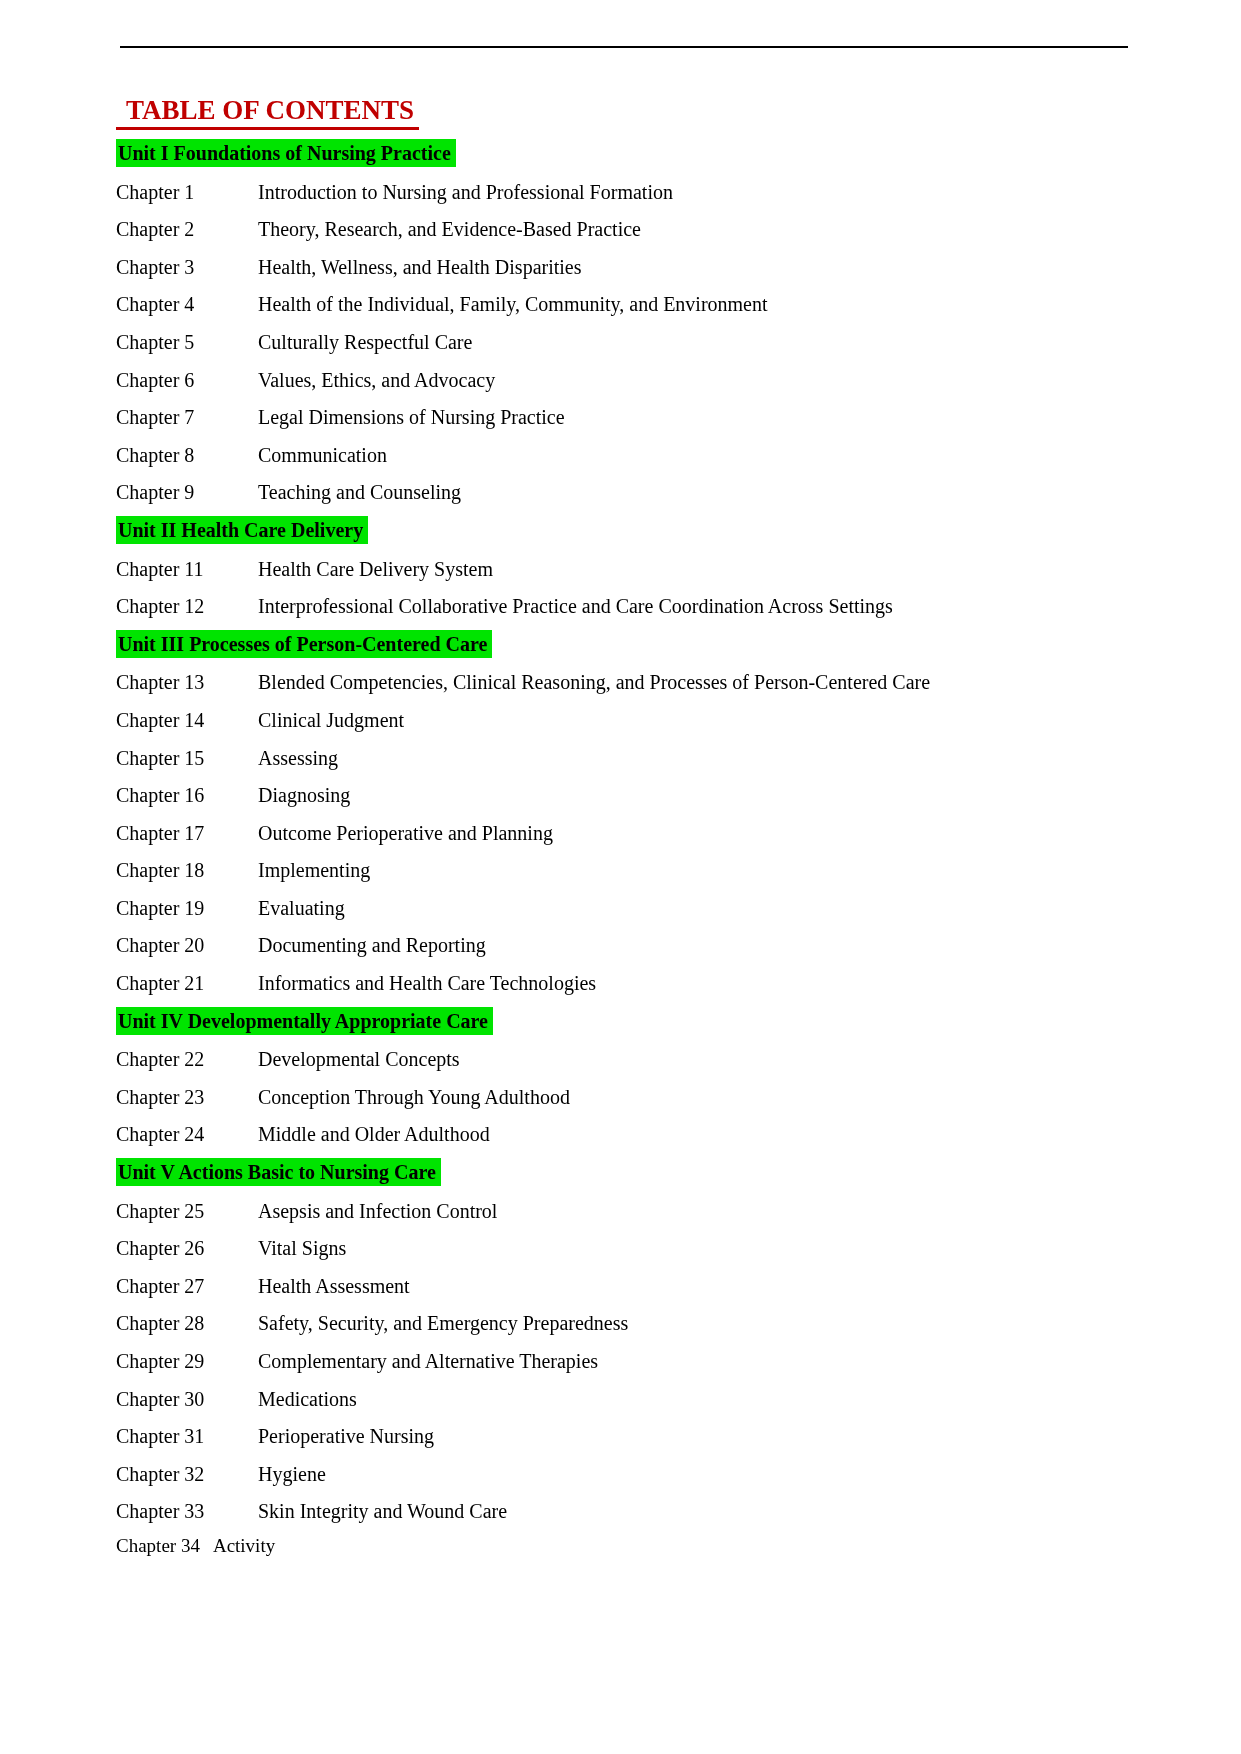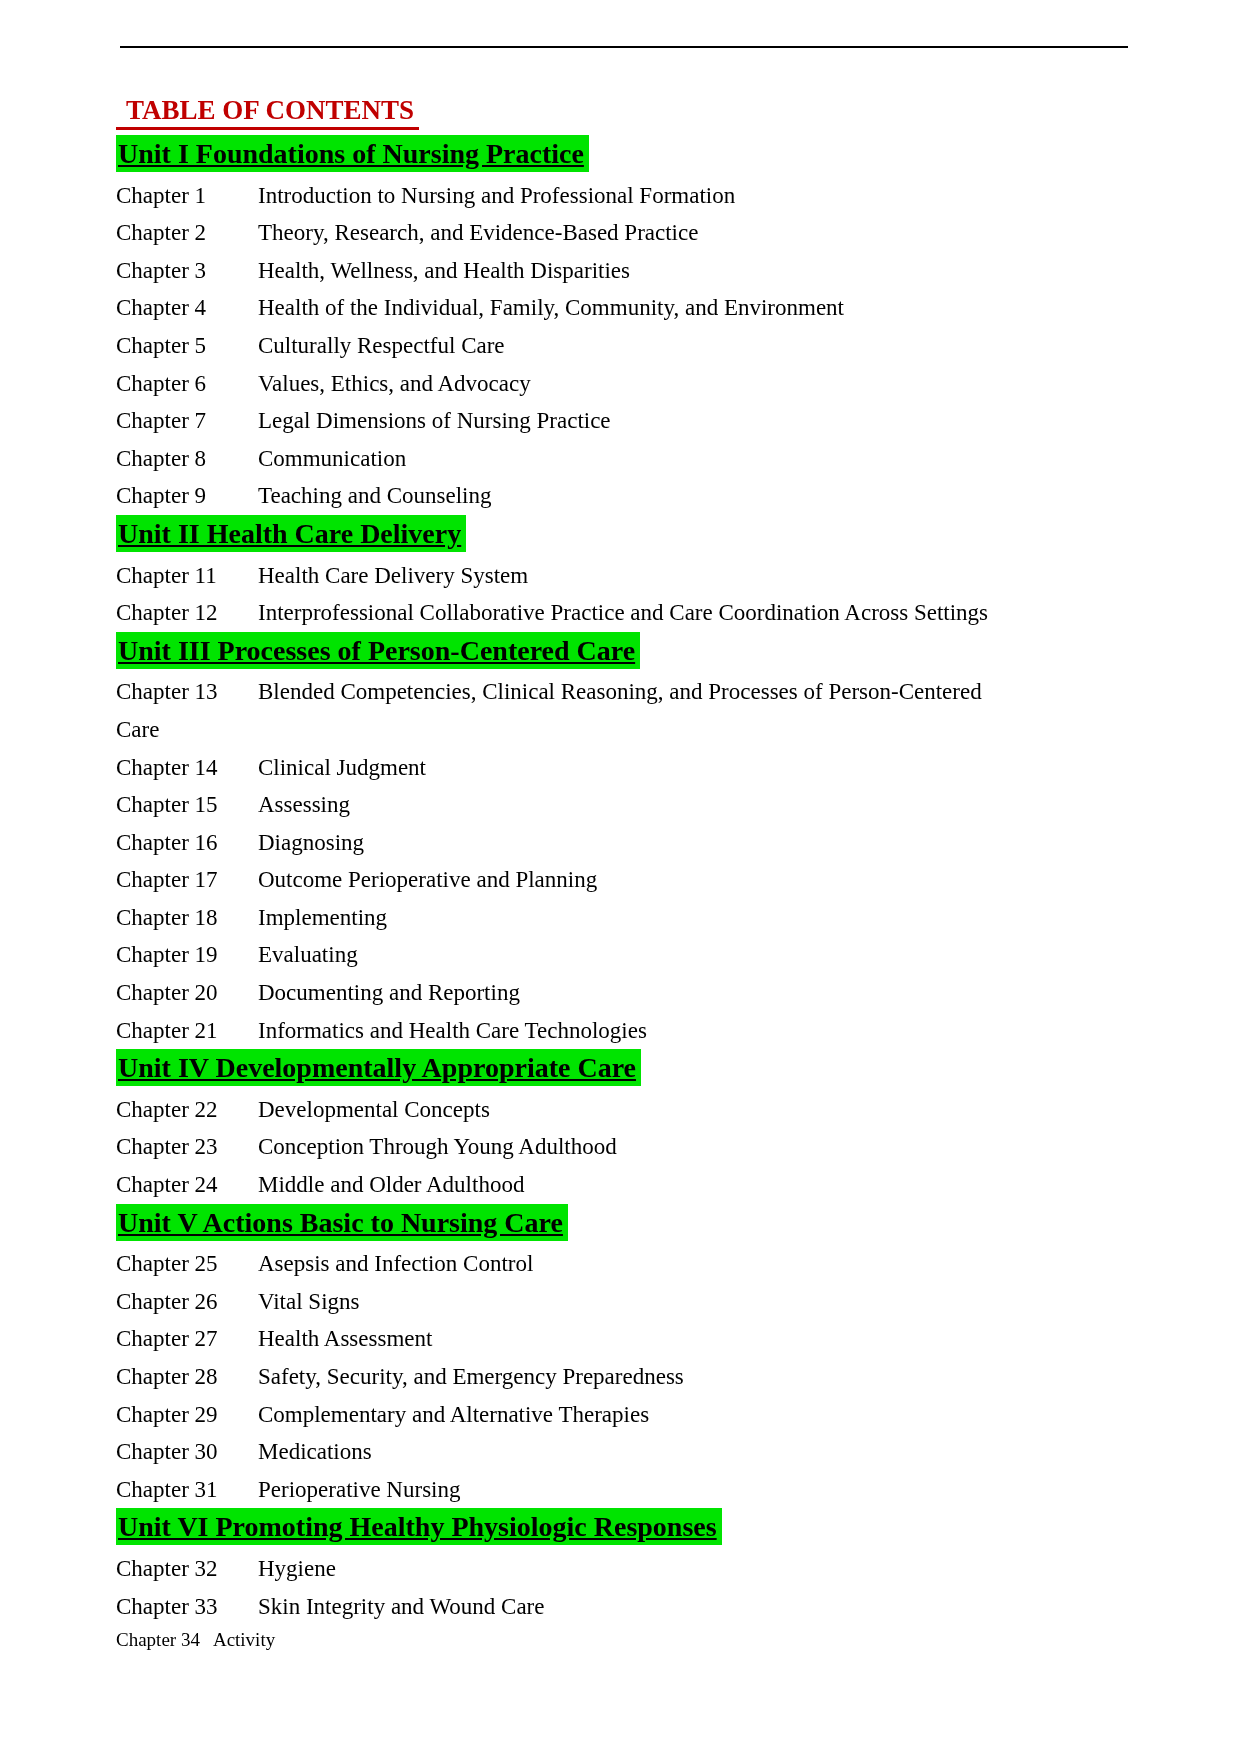--- a/index.html
+++ b/index.html
@@ -46,26 +46,25 @@
     border-bottom: 3px solid var(--title-red);
     padding: 0 5px 1px 10px;
     line-height: 1.1;
   }
   .unit-row {
     line-height: 37.6px;
   }
   .unit-highlight {
     background: var(--green);
     font-weight: bold;
-    font-size: 28px;
+    font-size: 20px;
     padding: 3px 5px 3px 2px;
-    text-decoration: underline;
   }
   .chapter-row {
-    font-size: 23px;
+    font-size: 20px;
     line-height: 37.6px;
   }
   .ch-label {
     display: inline-block;
     width: 142px;
   }
   .ch-title {
     
   }
   .chapter-row.small {
@@ -162,23 +161,20 @@
   <div class="chapter-row"><span class="ch-label">Chapter 27</span><span class="ch-title">Health Assessment</span></div>
 
   <div class="chapter-row"><span class="ch-label">Chapter 28</span><span class="ch-title">Safety, Security, and Emergency Preparedness</span></div>
 
   <div class="chapter-row"><span class="ch-label">Chapter 29</span><span class="ch-title">Complementary and Alternative Therapies</span></div>
 
   <div class="chapter-row"><span class="ch-label">Chapter 30</span><span class="ch-title">Medications</span></div>
 
   <div class="chapter-row"><span class="ch-label">Chapter 31</span><span class="ch-title">Perioperative Nursing</span></div>
 
-  <div class="unit-row">
-    <span class="unit-highlight">Unit VI Promoting Healthy Physiologic Responses</span>
-  </div>
 
   <div class="chapter-row"><span class="ch-label">Chapter 32</span><span class="ch-title">Hygiene</span></div>
 
   <div class="chapter-row"><span class="ch-label">Chapter 33</span><span class="ch-title">Skin Integrity and Wound Care</span></div>
 
   <div class="chapter-row small"><span class="ch-label">Chapter 34</span><span class="ch-title">Activity</span></div>
 </div>
   </div>
 </div>
 

